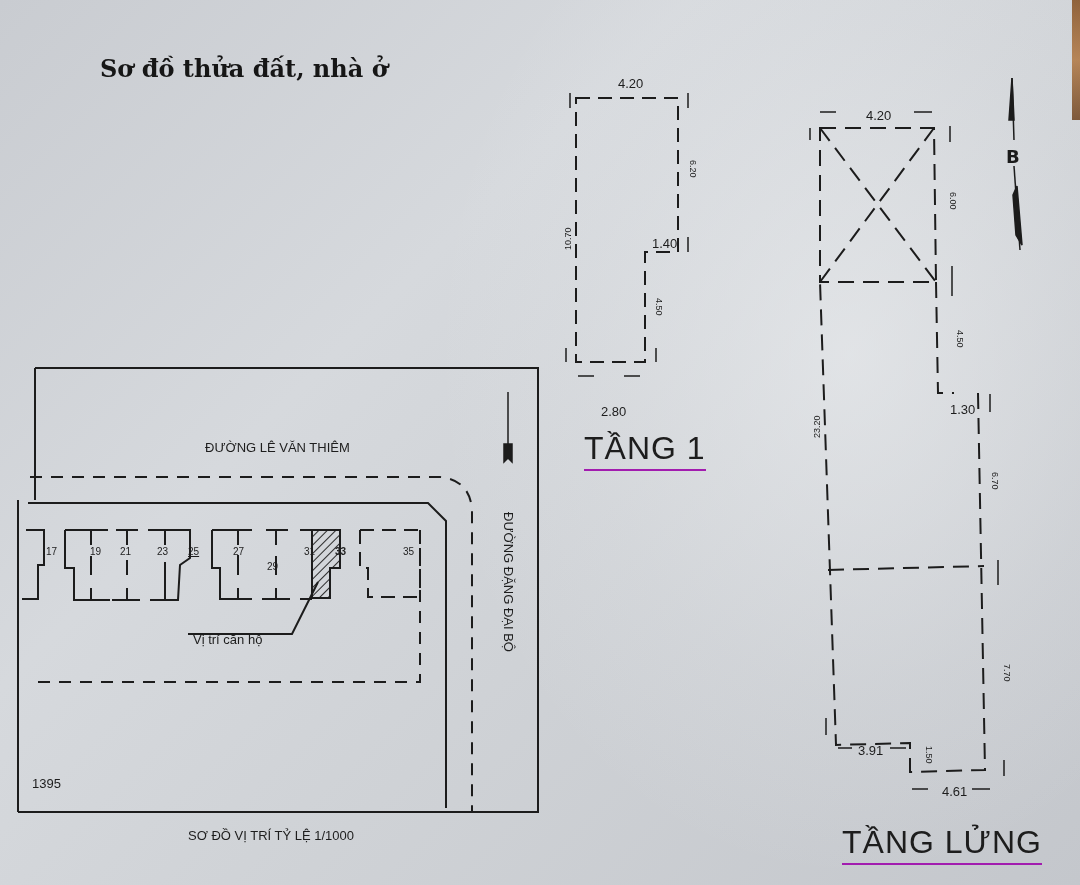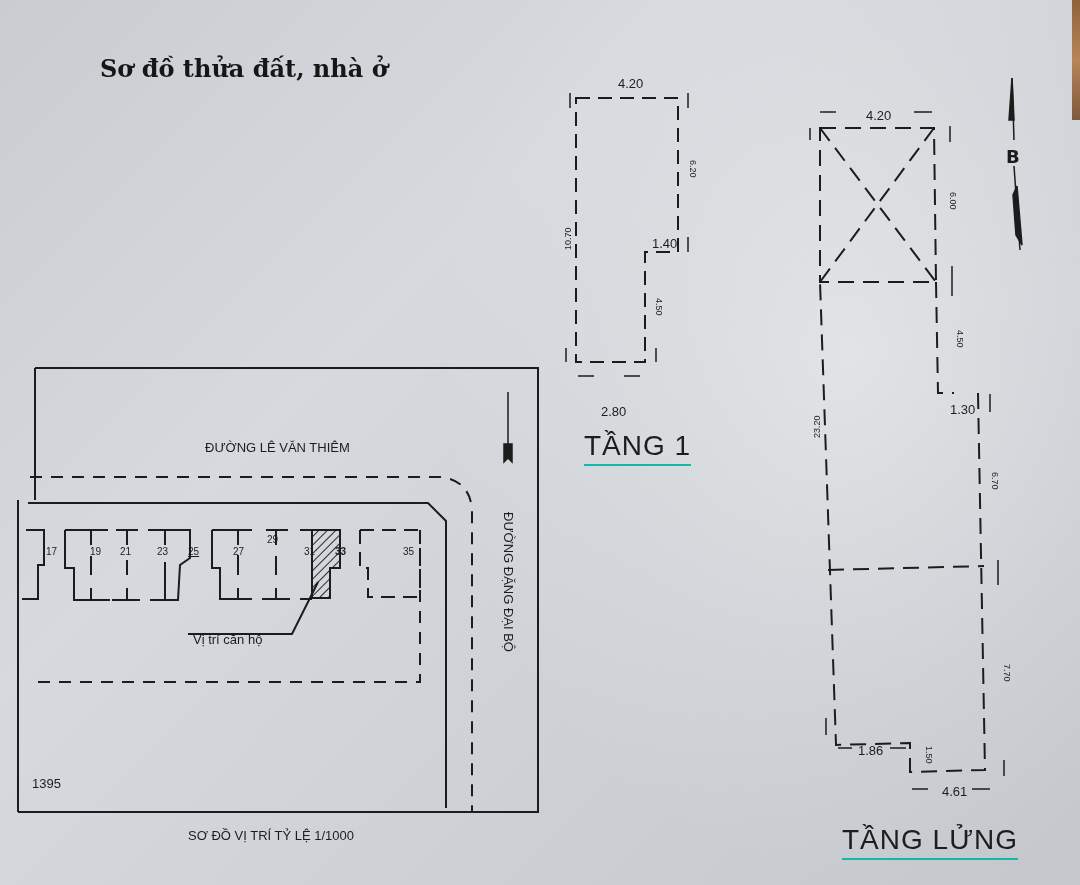--- a/index.html
+++ b/index.html
@@ -19,21 +19,21 @@
   }
   .title {
     position:absolute; left:100px; top:54px; font-family:"DejaVu Serif", serif;
     font-weight:bold; font-size:24px; color:#161616;
   }
   svg { position:absolute; left:0; top:0; }
   .lbl { position:absolute; font-family:"Liberation Sans", sans-serif; color:#1d1d1d; white-space:nowrap; }
   .dim { font-size:13px; }
   .vdim { font-size:9px; transform-origin:left top; transform:rotate(90deg); }
   .vdim-up { font-size:9px; transform-origin:left top; transform:rotate(-90deg); }
-  .floor-title { font-size:28px; letter-spacing:1px; border-bottom:2px solid #14b8a6; padding-bottom:2px; font-weight:300; }
+  .floor-title { font-size:32px; letter-spacing:1px; border-bottom:2px solid #a21caf; padding-bottom:2px; font-weight:300; }
   .site-text { font-size:13px; }
   .lot { font-size:10px;margin-left:16px; }
   .north-b { position:absolute; left:1006px; top:146px; font-family:"DejaVu Sans", sans-serif; font-weight:bold; font-size:18px; }
 </style>
 </head>
 <body>
 
 <div class="edge-right"></div>
 <div class="sheen"></div>
 
@@ -141,34 +141,34 @@
 <div class="lbl dim" style="left:601px;top:371px;margin-top:33px;">2.80</div>
 <div class="lbl floor-title" style="left:584px;top:430px;">TẦNG 1</div>
 
 <div class="lbl dim" style="left:866px;top:108px;">4.20</div>
 <div class="lbl vdim" style="left:958px;top:192px;">6.00</div>
 <div class="lbl vdim" style="left:965px;top:330px;">4.50</div>
 <div class="lbl dim" style="left:950px;top:402px;">1.30</div>
 <div class="lbl vdim-up" style="left:812px;top:438px;">23.20</div>
 <div class="lbl vdim" style="left:1000px;top:472px;">6.70</div>
 <div class="lbl vdim" style="left:1012px;top:664px;">7.70</div>
-<div class="lbl dim" style="left:858px;top:743px;">1.86</div>
+<div class="lbl dim" style="left:858px;top:743px;">3.91</div>
 <div class="lbl vdim" style="left:934px;top:746px;">1.50</div>
 <div class="lbl dim" style="left:942px;top:784px;">4.61</div>
 <div class="lbl floor-title" style="left:842px;top:798px;margin-top:26px;">TẦNG LỬNG</div>
 
 <div class="lbl site-text" style="left:205px;top:440px;">ĐƯỜNG LÊ VĂN THIÊM</div>
 <div class="lbl site-text" style="left:516px;top:512px;transform-origin:left top;transform:rotate(90deg);">ĐƯỜNG ĐẶNG ĐẠI BỘ</div>
 
 <div class="lbl lot" style="left:30px;top:546px;">17</div>
 <div class="lbl lot" style="left:74px;top:546px;">19</div>
 <div class="lbl lot" style="left:104px;top:546px;">21</div>
 <div class="lbl lot" style="left:141px;top:546px;">23</div>
 <div class="lbl lot" style="left:172px;top:546px;text-decoration:underline;">25</div>
 <div class="lbl lot" style="left:217px;top:546px;">27</div>
-<div class="lbl lot" style="left:251px;top:534px;">29</div>
+<div class="lbl lot" style="left:251px;top:561px;">29</div>
 <div class="lbl lot" style="left:288px;top:546px;">31</div>
 <div class="lbl lot" style="left:319px;top:546px;font-weight:bold;">33</div>
 <div class="lbl lot" style="left:387px;top:546px;">35</div>
 
 <div class="lbl site-text" style="left:193px;top:618px;margin-top:14px;">Vị trí căn hộ</div>
 <div class="lbl site-text" style="left:32px;top:776px;">1395</div>
 <div class="lbl site-text" style="left:188px;top:828px;">SƠ ĐỒ VỊ TRÍ TỶ LỆ 1/1000</div>
 
 </body></html>

